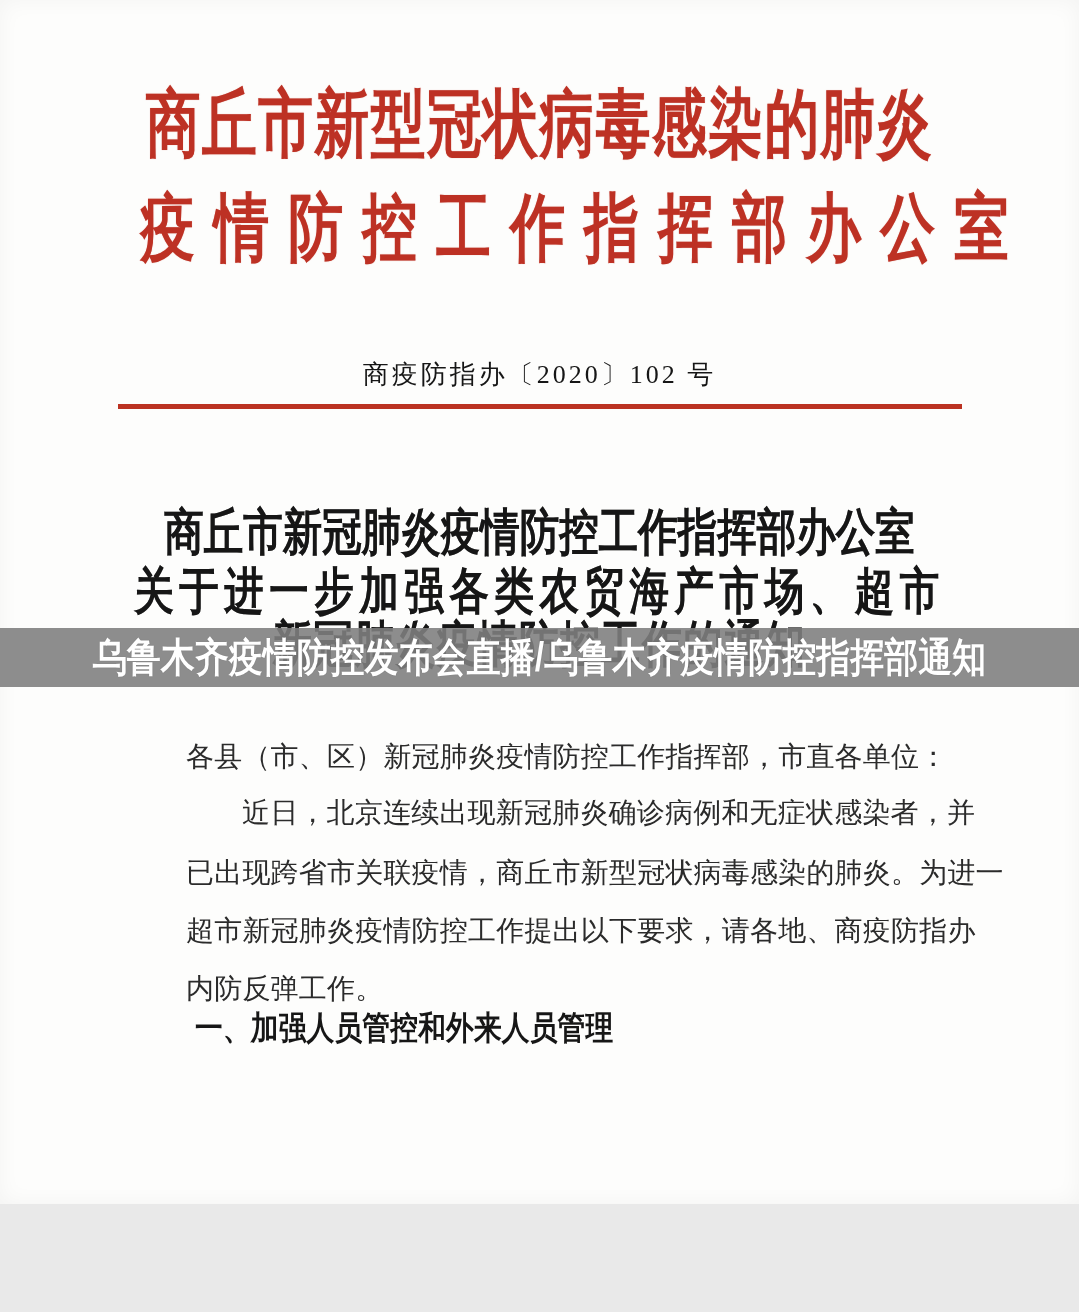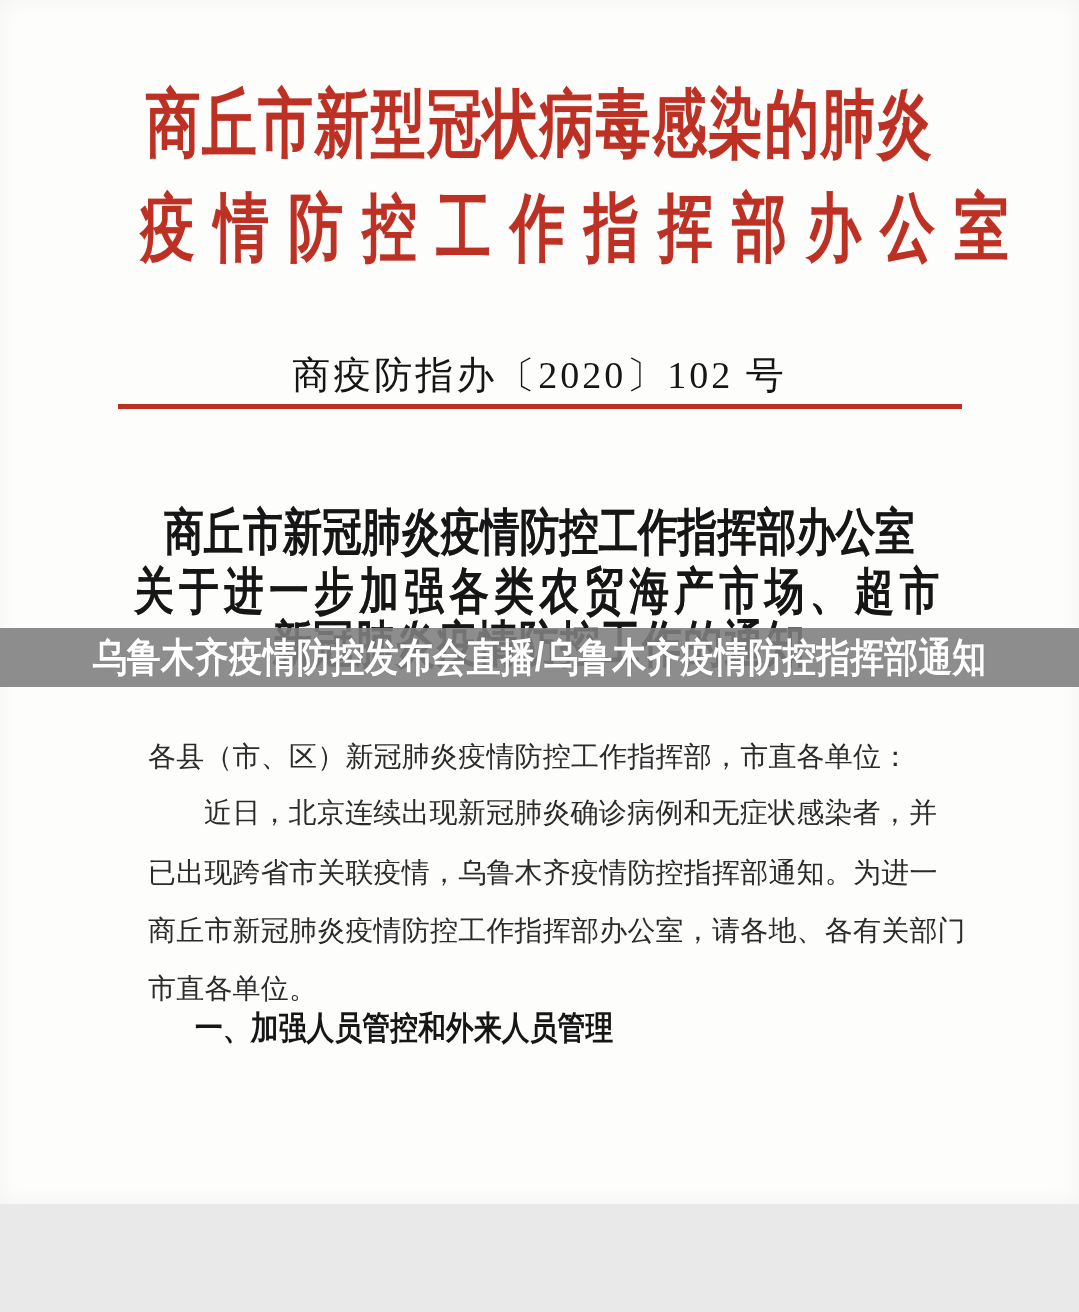--- a/index.html
+++ b/index.html
@@ -34,21 +34,21 @@
     font-weight:bold;
     font-size:74px;line-height:80px;
     text-shadow:0 0 1px rgba(189,49,36,.55);
   }
   .org.l1{top:84px;letter-spacing:2px;transform:scaleX(0.74);}
   .org.l2{top:188px;letter-spacing:26px;transform:scaleX(0.74);}
   .doc-number{
     position:absolute;left:0;right:0;top:356px;
     text-align:center;
     font-family:var(--serif);
-    font-size:38px;line-height:38px;
+    font-size:26px;line-height:38px;
     letter-spacing:3px;
     color:var(--ink);
   }
   .red-rule{
     position:absolute;top:404px;left:118px;width:844px;height:5px;
     background:var(--rule-red);
   }
   
   .t{
     position:absolute;left:0;right:0;
@@ -85,21 +85,21 @@
     transform:scaleX(0.85);
     text-shadow:0 0 1px rgba(0,0,0,.25);
   }
   
   .body{
     position:absolute;left:148px;top:728px;width:792px;
     font-family:var(--serif);
     color:var(--body-ink);
     font-size:28px;letter-spacing:0.2px;
   }
-  .bl{height:58px;line-height:58px;white-space:nowrap;}
+  .bl{height:58px;line-height:58px;white-space:nowrap;margin-left:38px;}
   .bl.indent{text-indent:56px;font-family:Liberation Mono, monospace;}
   .heading{
     margin-top:-12px;
     font-family:var(--sans);
     font-weight:bold;
     color:var(--ink);
     font-size:33px;line-height:44px;
     text-indent:56px;white-space:nowrap;
     transform:scaleX(0.84);transform-origin:left center;
   }
@@ -127,21 +127,21 @@
   <div class="t l3">新冠肺炎疫情防控工作的通知</div>
 
   <div class="banner">
     <div class="ghost">新冠肺炎疫情防控工作的通知</div>
     <div class="banner-text">乌鲁木齐疫情防控发布会直播/乌鲁木齐疫情防控指挥部通知</div>
   </div>
 
   <main class="body">
     <div class="bl">各县（市、区）新冠肺炎疫情防控工作指挥部，市直各单位：</div>
     <div class="bl indent">近日，北京连续出现新冠肺炎确诊病例和无症状感染者，并</div>
-    <div class="bl">已出现跨省市关联疫情，乌鲁木齐疫情防控指挥部通知。为进一</div>
-    <div class="bl">商丘市新冠肺炎疫情防控工作指挥部办公室，请各地、各有关部门</div>
-    <div class="bl">市直各单位。</div>
+    <div class="bl">已出现跨省市关联疫情，商丘市新型冠状病毒感染的肺炎。为进一</div>
+    <div class="bl">超市新冠肺炎疫情防控工作提出以下要求，请各地、商疫防指办</div>
+    <div class="bl">内防反弹工作。</div>
     <h2 class="heading">一、加强人员管控和外来人员管理</h2>
   </main>
 
   <div class="page-number">- 1 -</div>
 
 </div>
 
 </body></html>

